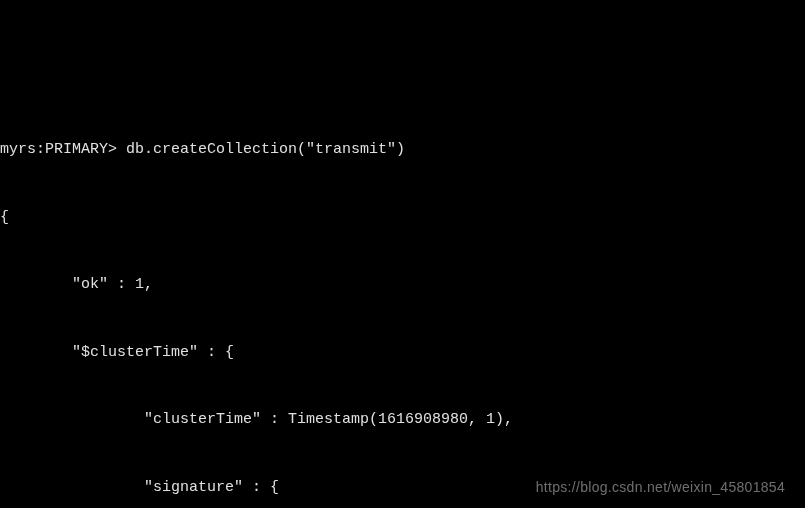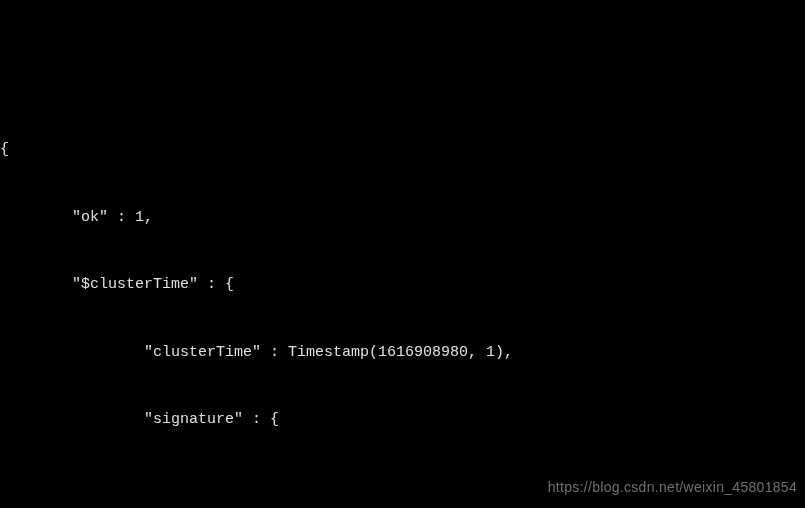--- a/index.html
+++ b/index.html
@@ -14,33 +14,34 @@
       height: 508px;
       overflow: hidden;
       position: relative;
       white-space: pre;
     }
     .terminal { position: relative; }
     .line { display: block; }
     .watermark {
       position: absolute;
       bottom: 10px;
-      right: 8px;
+      right: 20px;
       color: rgba(200,200,200,0.55);
       font-family: Arial, sans-serif;
       font-size: 14px;
       letter-spacing: 0.3px;
     }
   </style>
 </head>
 <body>
 
 
 
 <div class="terminal">
+  <span class="line">myrs:PRIMARY&gt; db.createCollection("transmit")</span>
   <span class="line">{</span>
   <span class="line">        "ok" : 1,</span>
   <span class="line">        "$clusterTime" : {</span>
   <span class="line">                "clusterTime" : Timestamp(1616908980, 1),</span>
   <span class="line">                "signature" : {</span>
   
   
   
   
   

